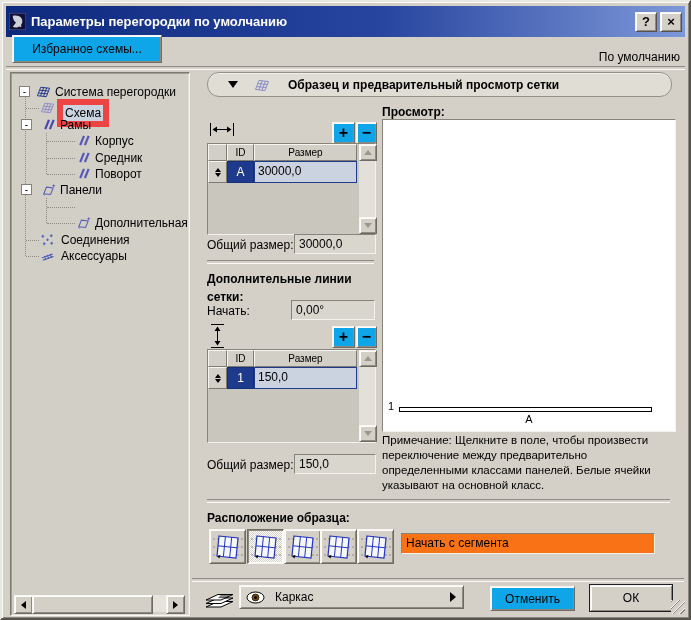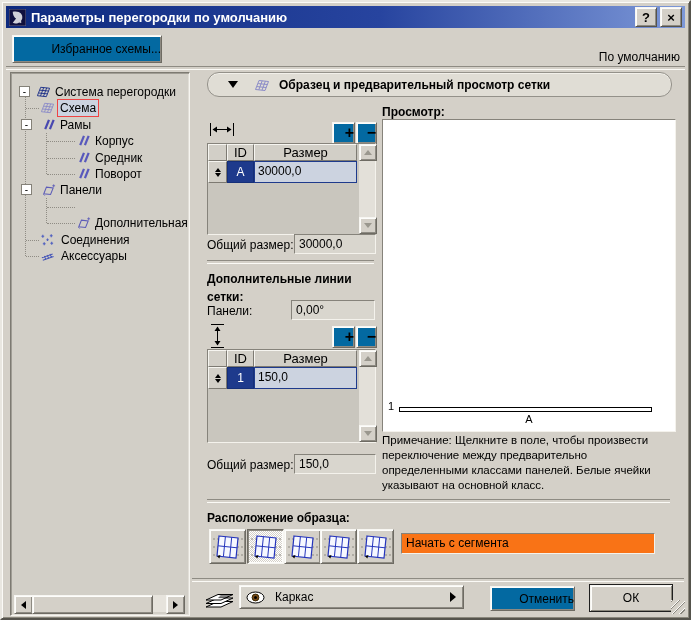--- a/index.html
+++ b/index.html
@@ -3,43 +3,43 @@
 <meta charset="utf-8">
 <style>
   html,body{margin:0;padding:0;width:691px;height:620px;overflow:hidden;
     font-family:"Liberation Sans",sans-serif;font-size:12px;color:#000;background:#d4d0c8;}
   .abs{position:absolute}
   .b{font-weight:bold}
   .dialog{position:absolute;inset:0;background:#d4d0c8;
     border:2px solid;border-color:#e9e7e1 #55534c #55534c #e9e7e1;
     box-shadow:inset 1px 1px 0 #fbfaf7, inset -1px -1px 0 #8a877c;}
   
-  .titlebar{position:absolute;left:4px;top:4px;right:4px;height:22px;
+  .titlebar{position:absolute;left:4px;top:4px;right:4px;height:31px;
     background:linear-gradient(90deg,#0e2a7e 0%,#27449f 55%,#7d98d8 100%);
     display:flex;align-items:center;padding:0 3px;}
   .appicon{width:17px;height:17px;margin-right:5px;flex:0 0 auto}
   .titletext{color:#fff;font-size:13px;font-weight:bold;flex:1 1 auto;white-space:nowrap}
   .tbtn{width:20px;height:18px;margin-left:3px;background:#d4d0c8;
     border:1px solid;border-color:#f7f6f2 #55534c #55534c #f7f6f2;
     box-shadow:inset 1px 1px 0 #fdfdfb, inset -1px -1px 0 #8d8a82;
     display:flex;align-items:center;justify-content:center;font-weight:bold;font-size:13px;}
   
-  .btn{background:#0369a1;border:1px solid;border-color:#f7f6f2 #6e6b63 #6e6b63 #f7f6f2;
+  .btn{background:#0ea5e9;border:1px solid;border-color:#f7f6f2 #6e6b63 #6e6b63 #f7f6f2;
     box-shadow:inset 1px 1px 0 #fdfdfb, inset -1px -1px 0 #8d8a82;
-    display:flex;align-items:center;justify-content:flex-end;}
+    display:flex;align-items:center;justify-content:center;}
   .sunken{border:1px solid;border-color:#86837b #f4f2ec #f4f2ec #86837b;}
   .field{background:#d9d6ce;padding:1px 4px;line-height:16px;}
   .etched{height:2px;border-top:1px solid #8e8b83;border-bottom:1px solid #fbfaf6;}
   
   .treepanel{position:absolute;left:8px;top:70px;width:178px;height:542px;background:#d2cfc7;
     border:1px solid;border-color:#7d7a72 #f6f5f0 #f6f5f0 #7d7a72;
     box-shadow:inset 1px 1px 0 #a09d95, inset -1px -1px 0 #e2dfd8;}
   .trow{position:absolute;height:16px;line-height:16px;white-space:nowrap}
   .tlabel{position:absolute;top:0;padding:0 2px;}
-  .tlabel.sel{background:#ccd3e0;border:1px solid #ef4444;top:-1px;}
+  .tlabel.sel{background:#ccd3e0;border:6px solid #ef4444;top:-1px;}
   .exp{position:absolute;width:11px;height:11px;top:2px;background:#fff;
     border:1px solid #848178;font-size:10px;line-height:9px;text-align:center;box-sizing:border-box;}
   .ticon{position:absolute;width:15px;height:15px;top:0;}
   .dotv{position:absolute;width:0;border-left:1px dotted #8f8c84;}
   .doth{position:absolute;height:0;border-top:1px dotted #8f8c84;}
   .hsb{position:absolute;left:3px;right:4px;bottom:3px;height:17px;background:#e6e3dc;}
   .sbtn{position:absolute;top:0;width:17px;height:17px;background:#d4d0c8;
     border:1px solid;border-color:#f7f6f2 #6e6b63 #6e6b63 #f7f6f2;
     box-shadow:inset 1px 1px 0 #fdfdfb, inset -1px -1px 0 #8d8a82;
     display:flex;align-items:center;justify-content:center;}
@@ -53,21 +53,21 @@
   
   .pill{position:absolute;left:205px;top:70px;width:463px;height:23px;border-radius:12px;
     background:#e0ddd5;border:1px solid #94918a;box-shadow:inset 0 1px 0 #f2f0ea;
     display:flex;align-items:center;}
   .caret{width:0;height:0;border:5px solid transparent;border-top:7px solid #000;margin:5px 0 0 20px;}
   
   .gtable{position:absolute;width:167px;background:#c9c6be;
     border:1px solid;border-color:#86837b #f4f2ec #f4f2ec #86837b;}
   .ghead{display:flex;height:17px}
   .gh{background:#d2cfc7;border:1px solid;border-color:#f6f5f0 #7d7a72 #7d7a72 #f6f5f0;
-    box-sizing:border-box;font-size:13px;text-align:center;line-height:15px;}
+    box-sizing:border-box;font-size:10px;text-align:center;line-height:15px;}
   .grow{display:flex;height:22px}
   .gspin{width:19px;box-sizing:border-box;background:#d2cfc7;border:1px solid;
     border-color:#f6f5f0 #7d7a72 #7d7a72 #f6f5f0;display:flex;flex-direction:column;
     align-items:center;justify-content:center;}
   .gid{width:27px;box-sizing:border-box;background:#1e3a8c;color:#fff;text-align:center;
     line-height:20px;border:1px solid #152f78;}
   .gsize{width:103px;box-sizing:border-box;background:#ccd3e0;border:1px solid #1e3a8c;
     padding-left:3px;line-height:19px;}
   .gsb{position:absolute;top:0;right:0;width:16px;bottom:0;background:#e3e0d9;}
   .gsb .sbtn{width:16px;height:15px;left:0}
@@ -242,21 +242,21 @@
           <i class="tri-r"></i>
         </div>
     </div>
   </div>
 
   <div class="pill">
     <i class="caret"></i>
     <svg style="width:16px;height:16px;margin-left:16px;color:#8c8cc8" viewBox="0 0 16 16">
         <use href="#sym-grid"></use>
       </svg>
-    <span class="b" style="margin-left:9px">Образец и предварительный просмотр сетки</span>
+    <span class="b" style="margin-left:18px">Образец и предварительный просмотр сетки</span>
   </div>
 
   <svg class="abs" style="left:207px;top:120px" width="26" height="15" viewBox="0 0 26 15">
     <g stroke="#000">
         <path d="M1.5 1 V14 M24.5 1 V14 M4 7.5 H22"></path>
       </g>
     <path d="M8 4.5 L3.5 7.5 L8 10.5 Z" fill="#000"></path>
       <path d="M18 4.5 L22.5 7.5 L18 10.5 Z" fill="#000"></path>
   </svg>
   <div class="btn pm" style="left:330px;top:120px">
@@ -289,21 +289,21 @@
         </div>
     </div>
   </div>
 
   <div class="abs" style="left:205px;top:236px">Общий размер:</div>
   <div class="abs sunken field" style="left:292px;top:232px;width:72px">30000,0</div>
 
   <div class="etched abs" style="left:205px;top:258px;width:167px"></div>
 
   <div class="abs b" style="left:205px;top:268px;width:170px;line-height:18px">Дополнительные линии сетки:</div>
-  <div class="abs" style="left:205px;top:302px">Панели:</div>
+  <div class="abs" style="left:205px;top:302px">Начать:</div>
   <div class="abs sunken field" style="left:289px;top:298px;width:74px">0,00°</div>
   <svg class="abs" style="left:208px;top:321px" width="15" height="26" viewBox="0 0 15 26">
     <g stroke="#000">
         <path d="M1 1.5 H14 M1 24.5 H14 M7.5 4 V22"></path>
       </g>
     <path d="M4.5 8 L7.5 3.5 L10.5 8 Z" fill="#000"></path>
       <path d="M4.5 18 L7.5 22.5 L10.5 18 Z" fill="#000"></path>
   </svg>
   <div class="btn pm" style="left:330px;top:324px">
       <span>+</span>

